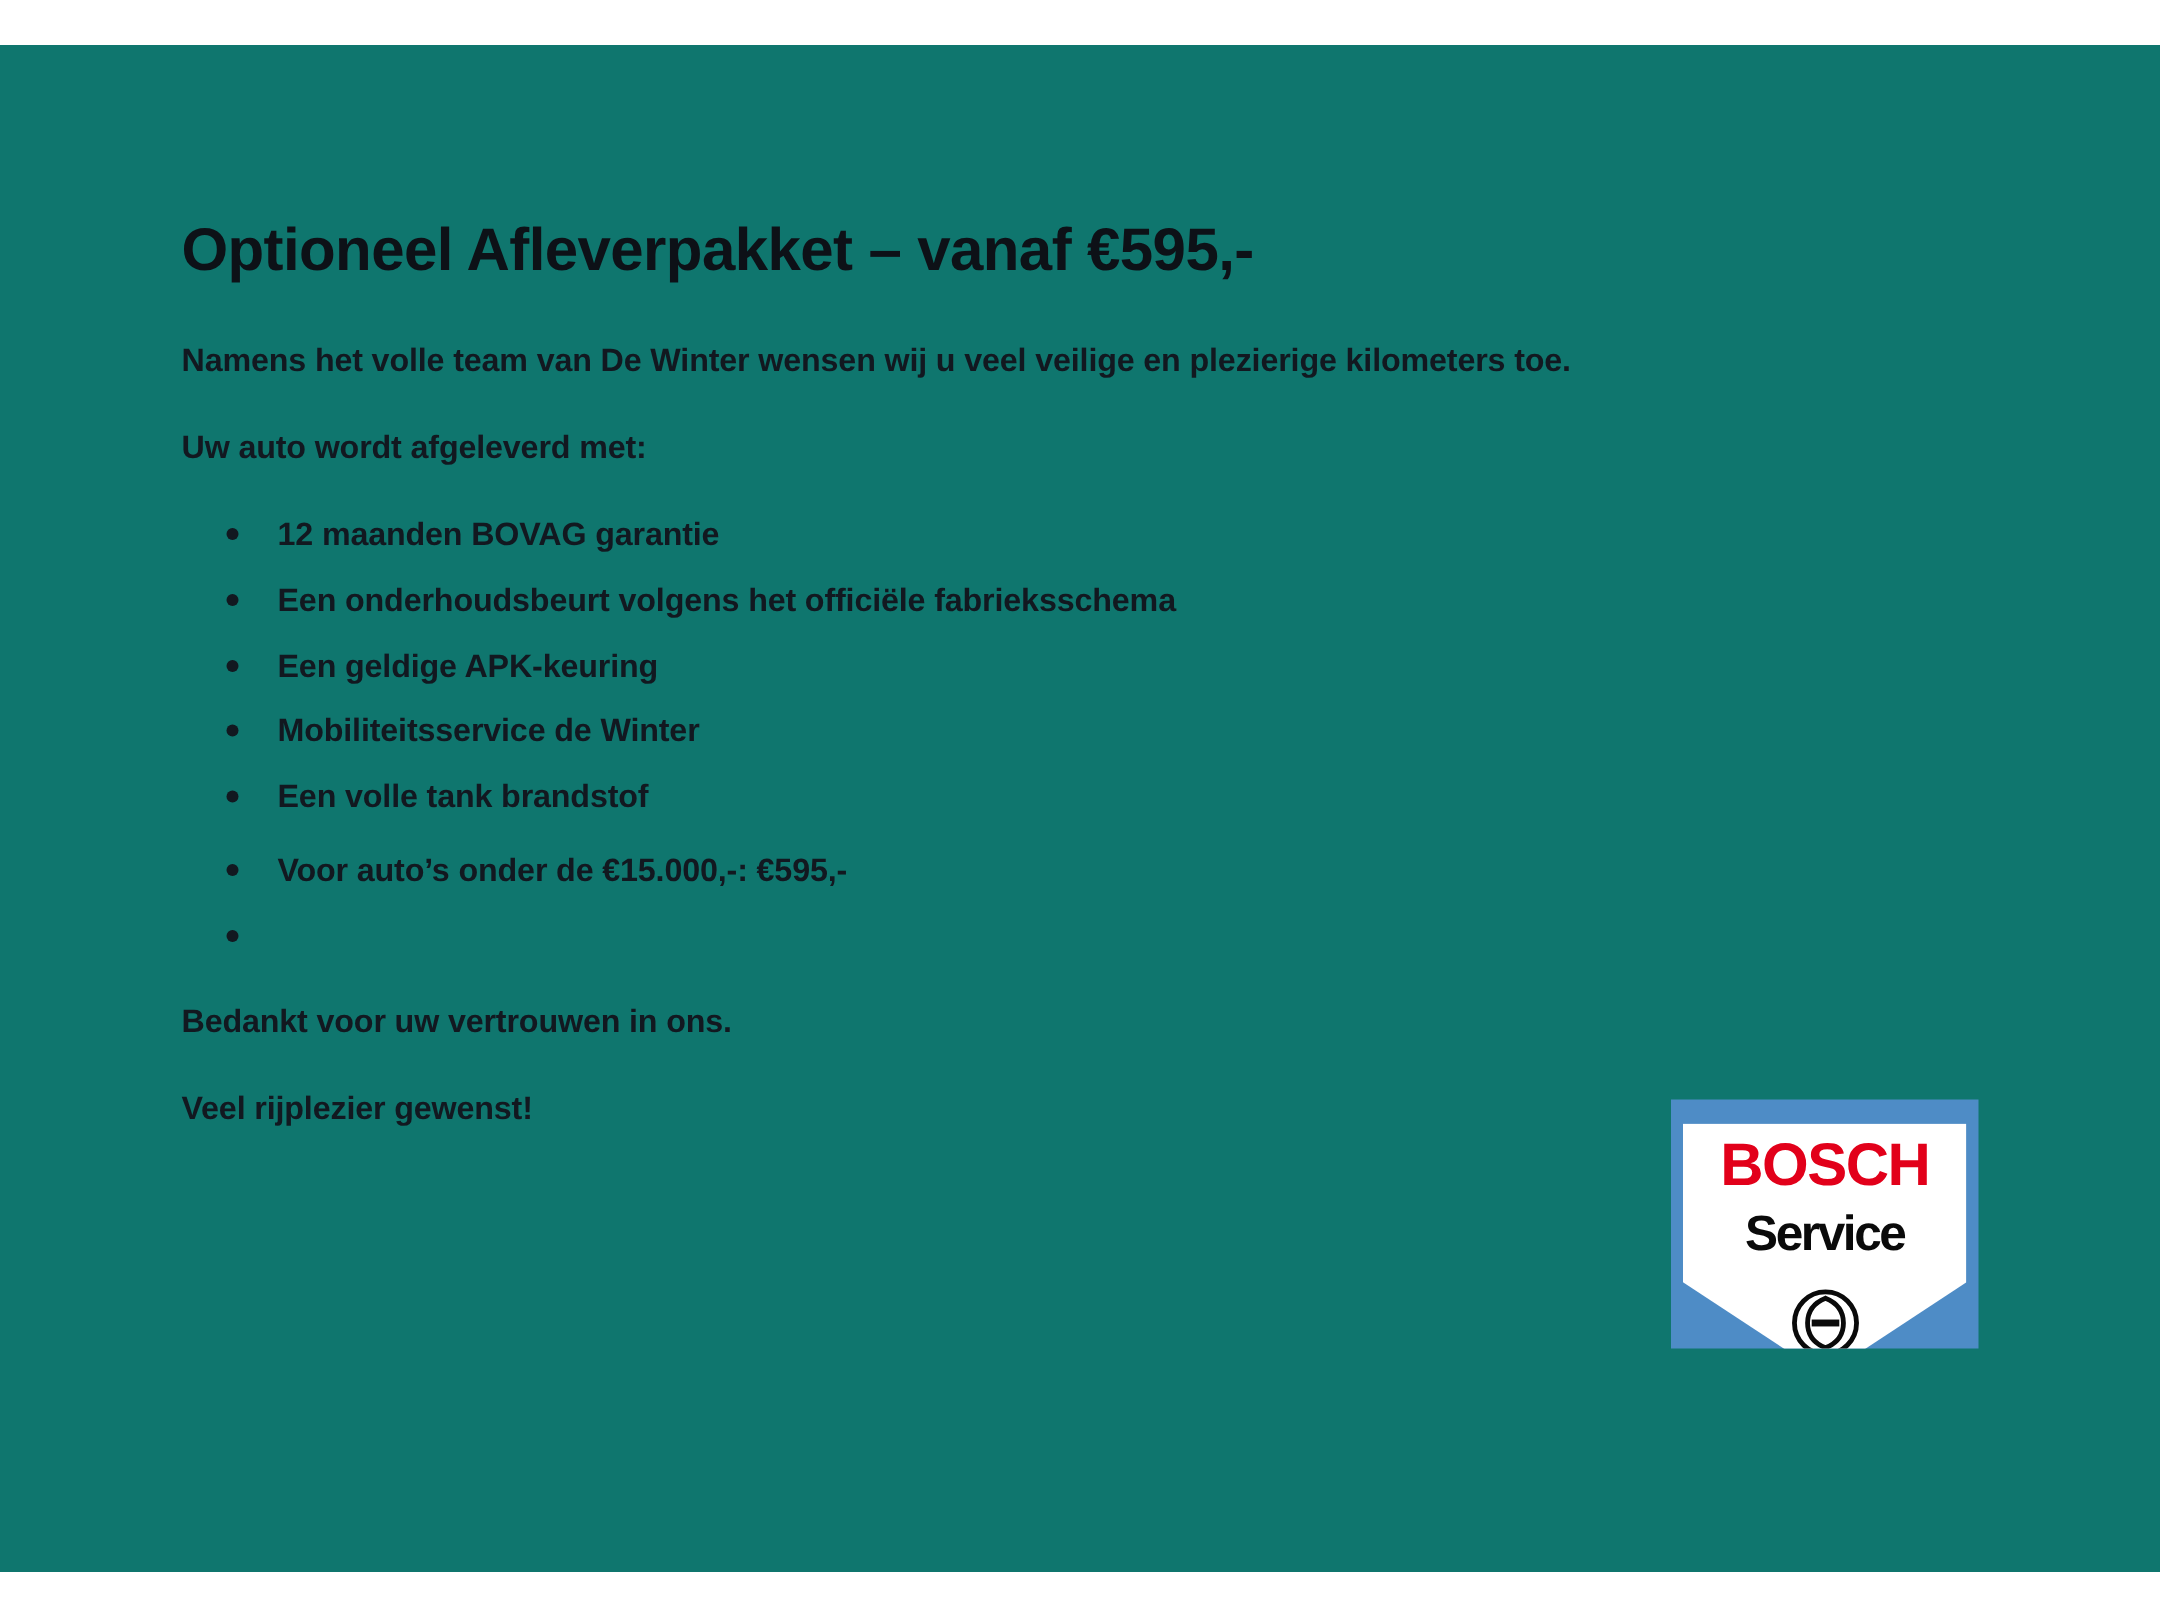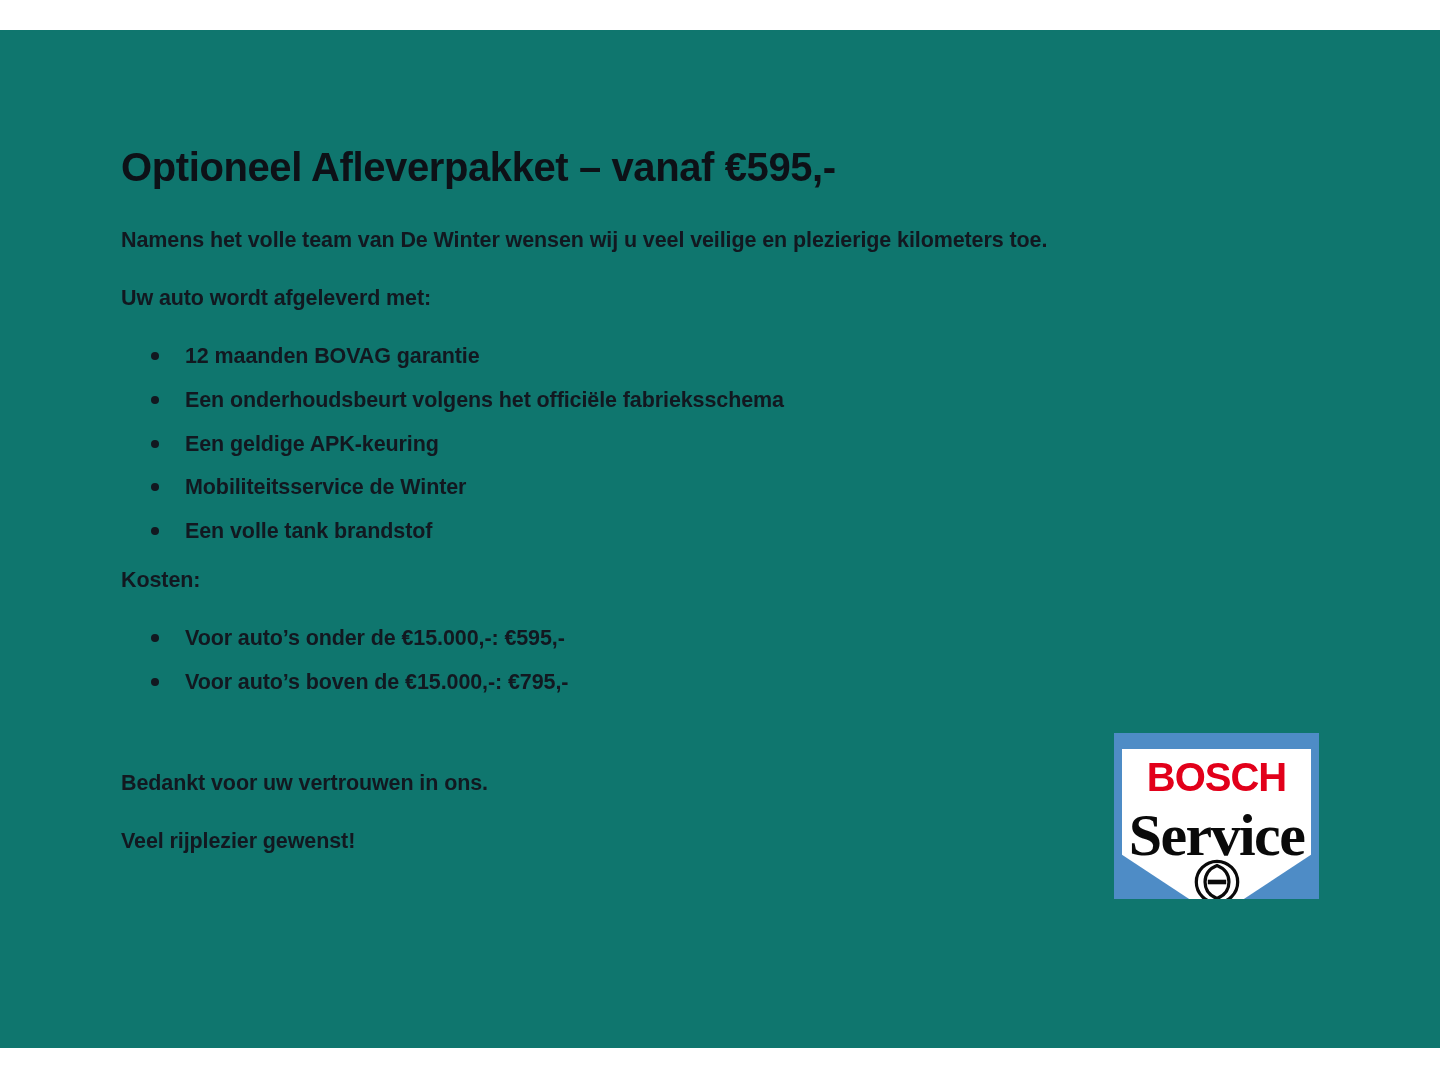--- a/index.html
+++ b/index.html
@@ -110,26 +110,26 @@
     letter-spacing: -1px;
     line-height: 1;
     font-family: "Liberation Sans", sans-serif;
   }
   #service-word {
     position: absolute;
     left: 0;
     top: 72px;
     width: 205px;
     text-align: center;
-    font-size: 60px;
+    font-size: 33px;
     font-weight: bold;
     color: #0a0a0a;
     letter-spacing: -1.6px;
     line-height: 1;
-    font-family: Liberation Serif, serif;
+    font-family: Liberation Sans, sans-serif;
   }
   #bosch-emblem {
     position: absolute;
     left: 50%;
     top: 126px;
     transform: translateX(-50%);
     width: 46px;
     height: 46px;
   }
 </style>
@@ -162,30 +162,28 @@
       <li>
         <span class="bullet-dot"></span>
         <span>Mobiliteitsservice de Winter</span>
       </li>
       <li>
         <span class="bullet-dot"></span>
         <span>Een volle tank brandstof</span>
       </li>
     </ul>
 
-    <p class="para">Kosten:</p>
 
     <ul class="bullets">
       <li>
         <span class="bullet-dot"></span>
         <span>Voor auto’s onder de €15.000,-: €595,-</span>
       </li>
       <li>
         <span class="bullet-dot"></span>
-        <span>Voor auto’s boven de €15.000,-: €795,-</span>
       </li>
     </ul>
 
     <div class="spacer-block"></div>
 
     <p class="para">Bedankt voor uw vertrouwen in ons.</p>
 
     <p class="para">Veel rijplezier gewenst!</p>
 
   </div>

